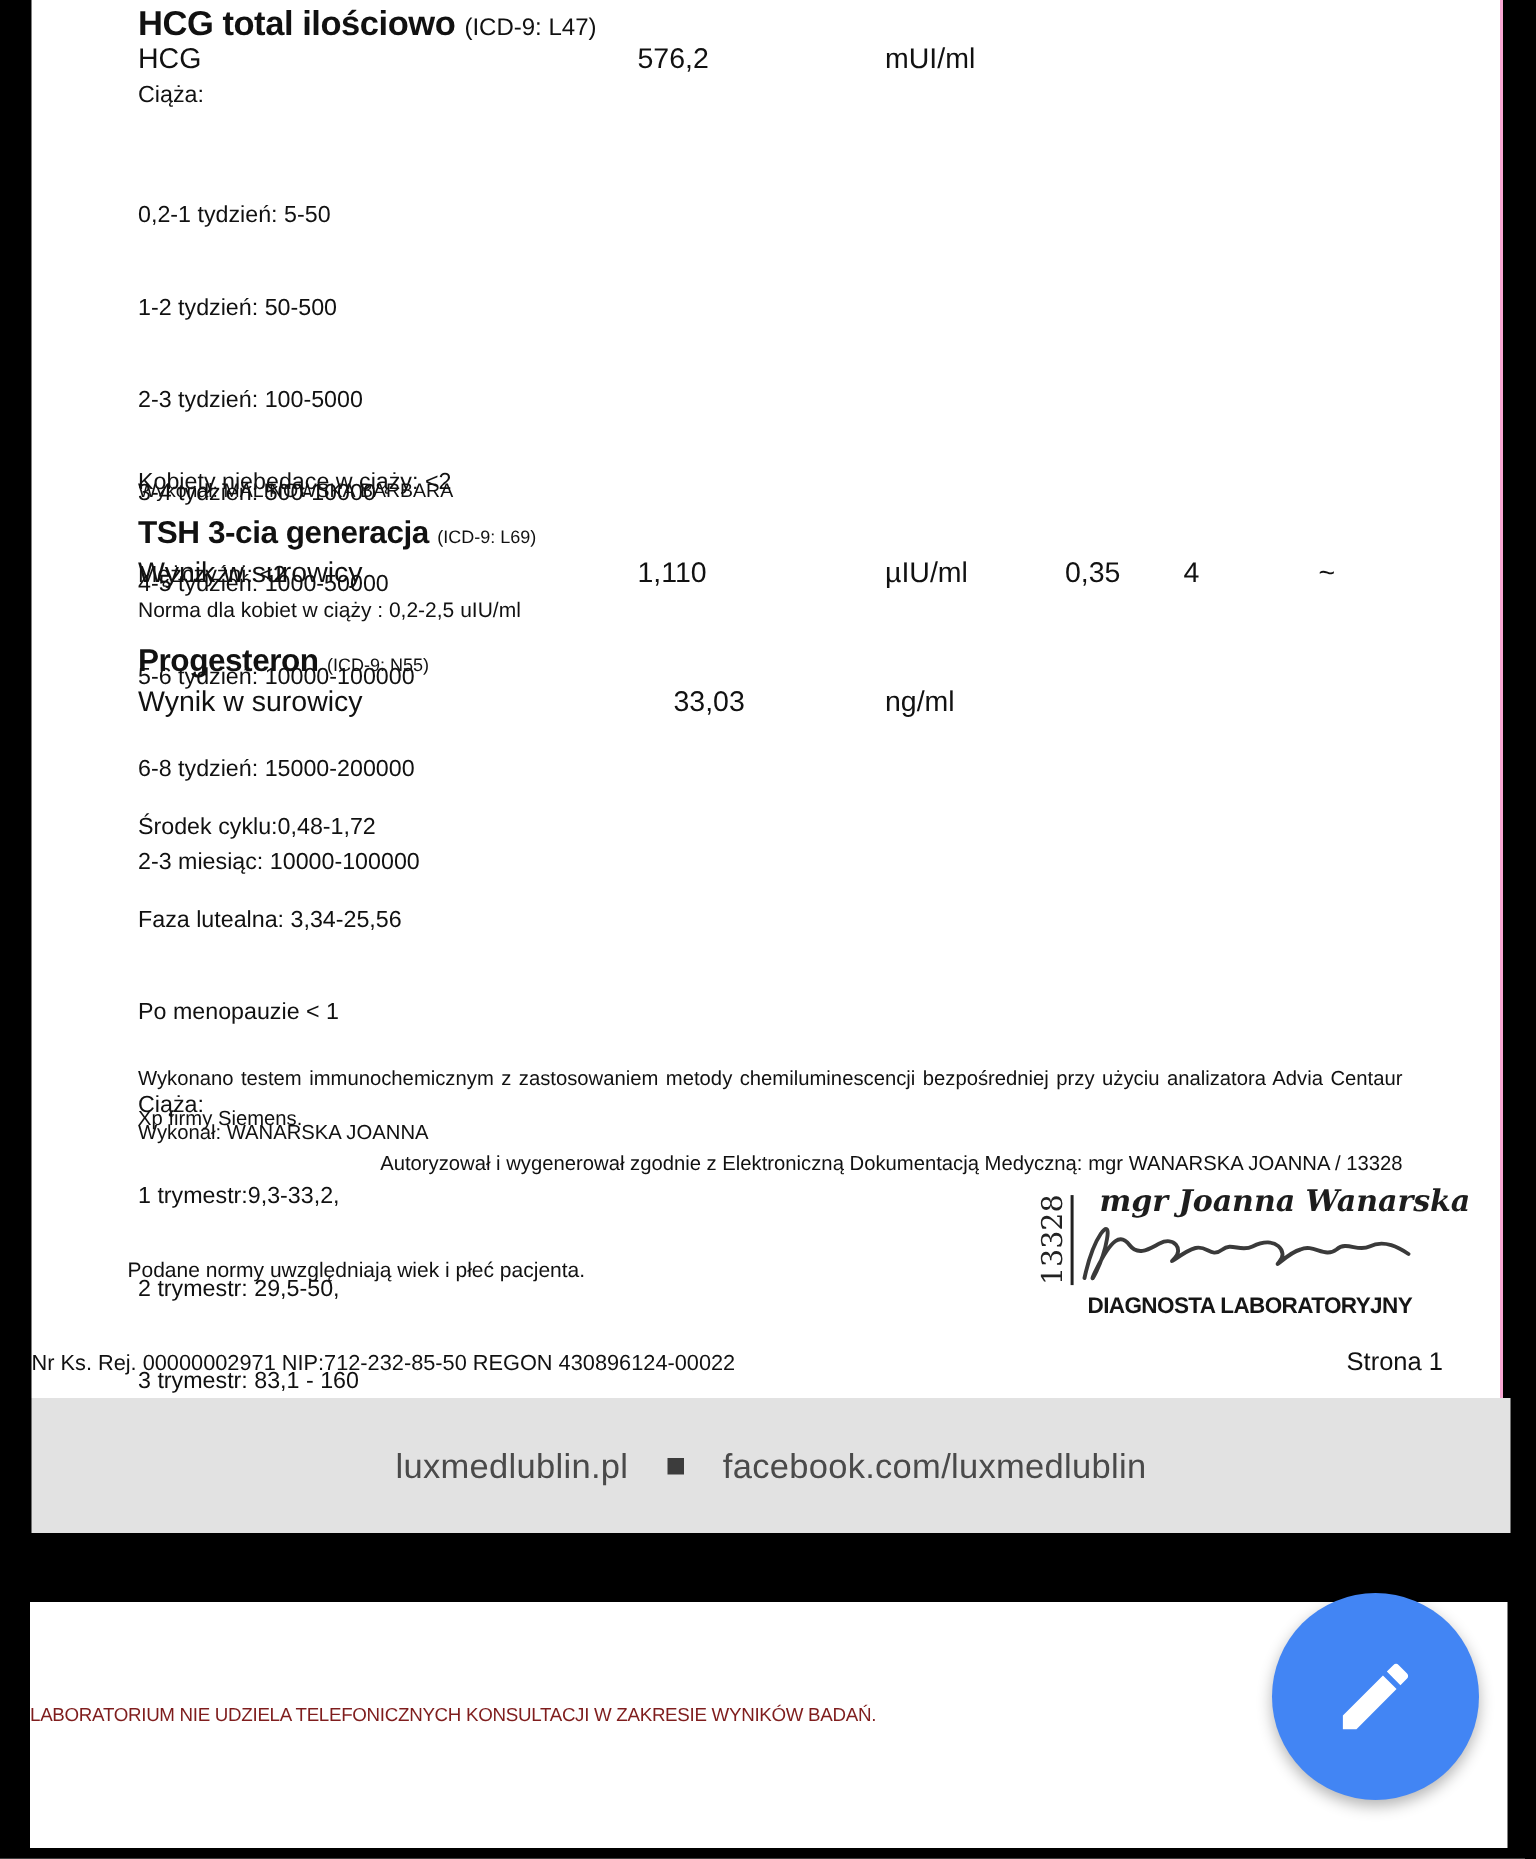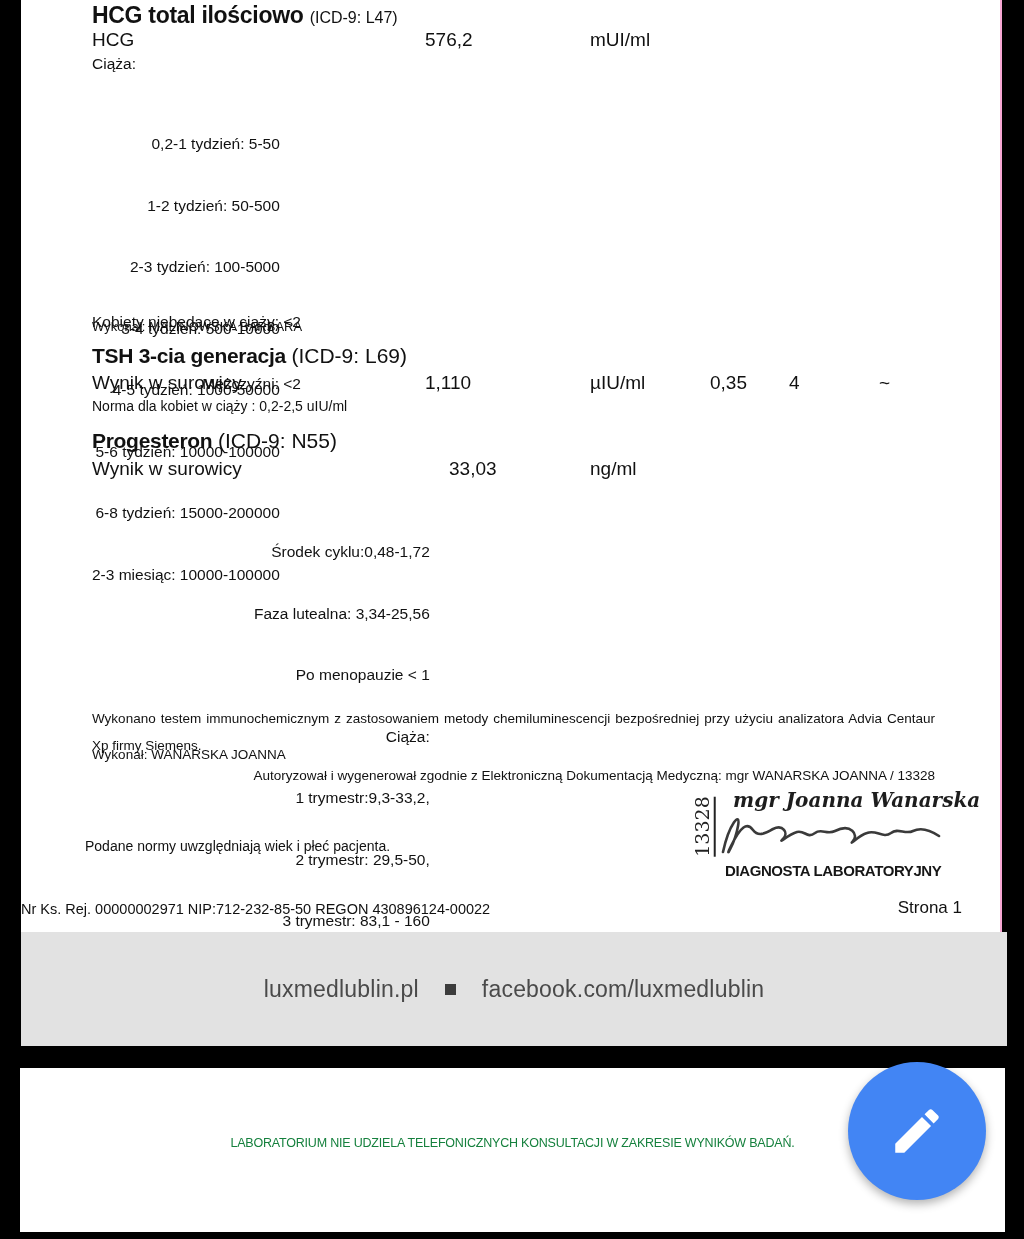--- a/index.html
+++ b/index.html
@@ -6,53 +6,53 @@
   html,body { width:1024px; height:1239px; background:#000; overflow:hidden;
               font-family:"Liberation Sans", sans-serif; color:#111; position:relative; }
   .abs { position:absolute; }
 
   
   .page1 { left:21px; top:0; width:981px; height:932px; background:#fff;
            border-right:2px solid #f9a8d4; }
   .sec-title { font-weight:bold; font-size:23px; letter-spacing:-0.3px; white-space:nowrap; }
   .sec-title .icd { font-weight:normal; font-size:16px; letter-spacing:0; }
   .sec-title.small { font-size:21px; }
-  .sec-title.small .icd { font-size:21px; }
+  .sec-title.small .icd { font-size:12px; }
   .row-label { font-size:19px; }
   .row-val   { font-size:19px; }
   .plain15 { font-size:15.5px; }
-  .list15 { font-size:15.5px; line-height:20.5px; white-space:pre;text-align:right; }
+  .list15 { font-size:15.5px; line-height:20.5px; white-space:pre; }
   .small13 { font-size:13px; }
   .note14 { font-size:14px; }
   .para { font-size:13.5px; line-height:27px; text-align:justify; }
   .auth { font-size:13.5px; text-align:right; }
 
   
   .stamp { left:664px; top:788px; width:280px; height:104px; }
   .stamp-number { position:absolute; left:-12px; top:26px; font-size:19px; color:#222;
                   transform:rotate(-90deg); border-bottom:2px solid #222; padding-bottom:1px;
                   font-family:"DejaVu Serif", serif; }
   .stamp-name { position:absolute; left:48px; top:0; font-family:"DejaVu Serif", serif;
                 font-style:italic; font-weight:bold; font-size:20px; color:#1d1d1d; white-space:nowrap; }
   .stamp-sig  { position:absolute; left:28px; top:18px; }
   .stamp-role { position:absolute; left:40px; top:74px; font-weight:bold; font-size:15px;
                 letter-spacing:-0.4px; color:#161616; white-space:nowrap; }
 
   .registry { font-size:14.5px; width:100%; }
   .page-num { font-size:17px; }
 
   
-  .band { left:21px; top:932px; width:986px; height:114px; background:#e2e2e2;
+  .band { left:21px; top:932px; width:986px; height:90px; background:#e2e2e2;
           display:flex; align-items:center; justify-content:center; gap:26px; }
   .band-text { font-size:23px; color:#4a4a4a; letter-spacing:0.2px; }
   .band-sq { width:11px; height:11px; background:#3c3c3c; display:inline-block; }
 
   
   .page2 { left:20px; top:1068px; width:985px; height:164px; background:#fff; }
-  .disclaimer { width:100%; text-align:center; font-size:12.5px; color:#15803d;
+  .disclaimer { width:100%; text-align:left; font-size:12.5px; color:#7f1d1d;
                 letter-spacing:-0.2px; }
 
   
   .fab { left:848px; top:1062px; width:138px; height:138px; border-radius:50%;
          background:#4285f4; display:flex; align-items:center; justify-content:center;
          box-shadow:0 4px 10px rgba(0,0,0,0.30); cursor:pointer; }
 </style>
 </head>
 <body>
 

